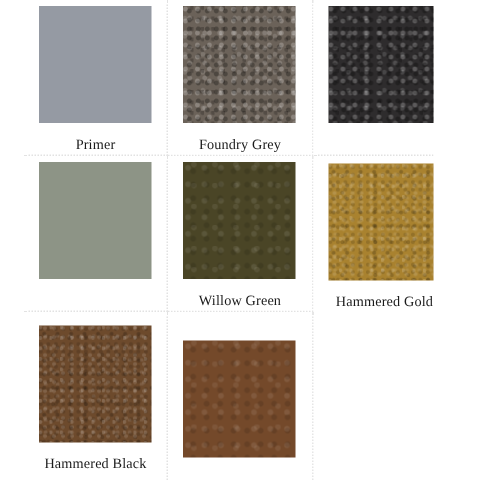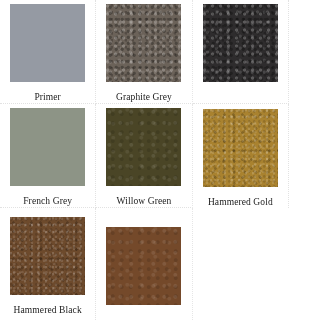--- a/index.html
+++ b/index.html
@@ -14,20 +14,21 @@
     font-family: "Liberation Serif", "DejaVu Serif", serif;
   }
 
   #swatch-grid {
     display: grid;
     grid-template-columns: 96.33px 96.33px 96.34px;
     grid-template-rows: 104px 104px 112px;
     width: 289px;
     height: 276px;
     box-sizing: border-box;
+    padding-left: 16px;
   }
 
   .swatch-cell {
     position: relative;
     display: flex;
     flex-direction: column;
     align-items: center;
     box-sizing: border-box;
     border-right: 1px dotted #e2e2e2;
     border-bottom: 1px dotted #e2e2e2;
@@ -98,30 +99,29 @@
 <div id="swatch-grid">
 
   <div class="swatch-cell">
     <div class="swatch-chip tex tex-none" style="background-color: rgb(149, 154, 163);"></div>
     <div class="swatch-label">Primer</div>
   </div>
 
 
   <div class="swatch-cell col-last">
     <div class="swatch-chip tex tex-coarse" style="background-color: rgb(107, 98, 89);"></div>
-    <div class="swatch-label">Graphite Grey</div>
+    <div class="swatch-label">Foundry Grey</div>
   </div>
 
   <div class="swatch-cell">
     <div class="swatch-chip tex tex-coarse" style="background-color: rgb(46, 44, 45);"></div>
   </div>
 
   <div class="swatch-cell">
     <div class="swatch-chip tex tex-none" style="background-color: rgb(141, 148, 134);"></div>
-    <div class="swatch-label">French Grey</div>
   </div>
 
   <div class="swatch-cell col-last">
     <div class="swatch-chip tex tex-soft" style="background-color: rgb(74, 69, 38);"></div>
     <div class="swatch-label">Willow Green</div>
   </div>
 
   <div class="swatch-cell row-last">
     <div class="swatch-chip tex tex-fine" style="background-color: rgb(169, 130, 47);"></div>
     <div class="swatch-label">Hammered Gold</div>

